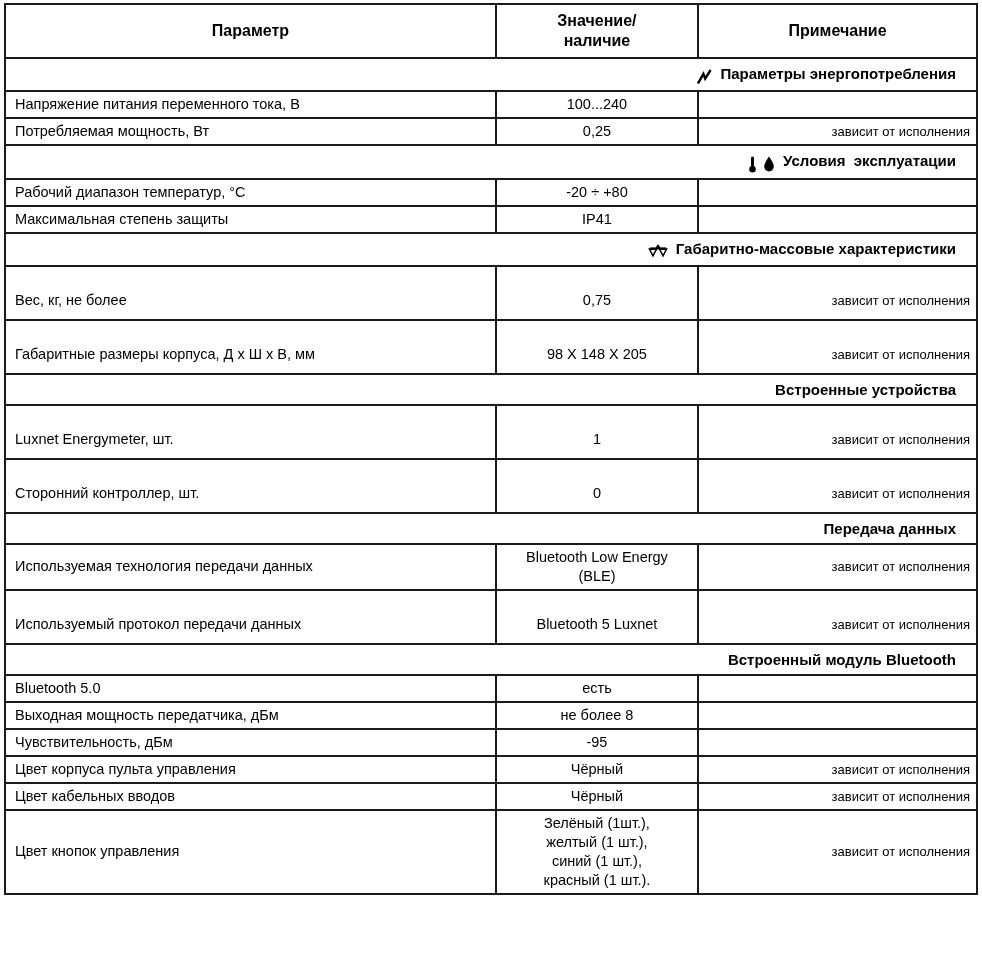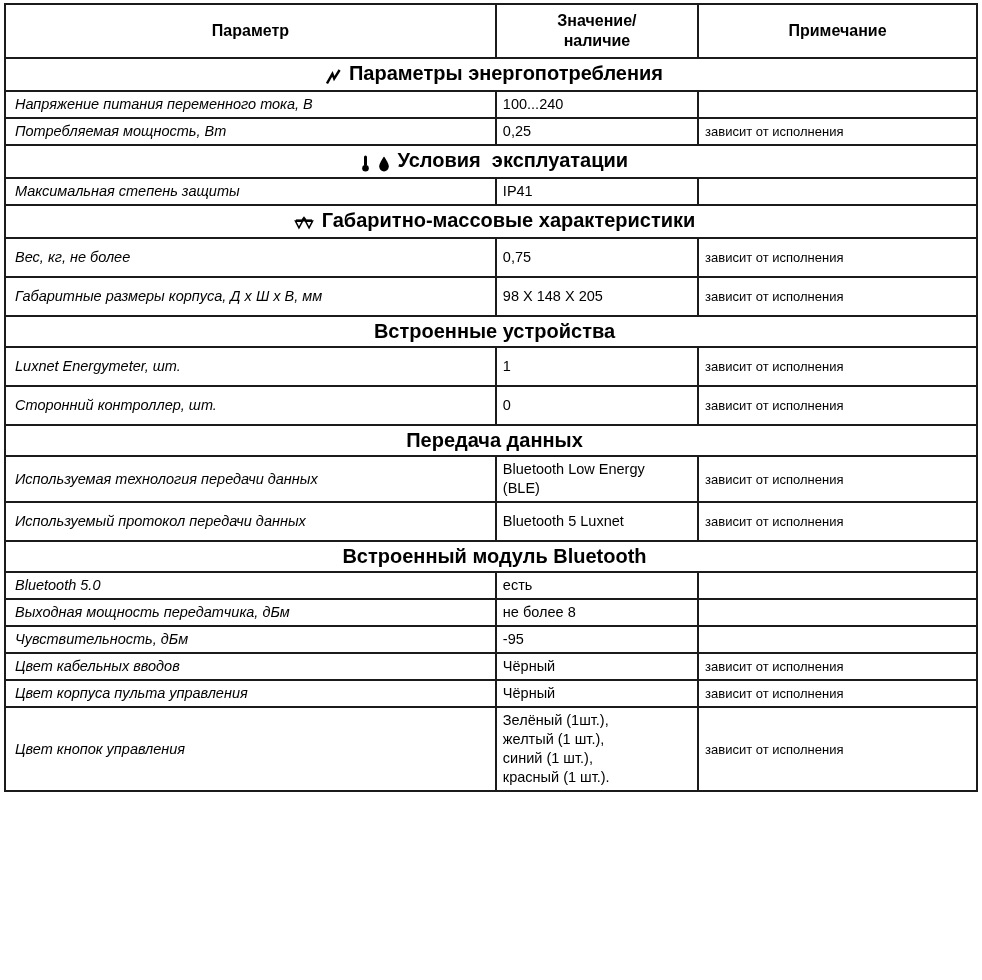--- a/index.html
+++ b/index.html
@@ -32,39 +32,39 @@
   thead th {
     font-size: 16px;
     font-weight: bold;
     text-align: center;
     height: 54px;
     white-space: pre-line;
     line-height: 20px;
     padding: 4px;
   }
   tr.section-row td {
-    font-size: 20px;
+    font-size: 15px;
     font-weight: bold;
-    text-align: center;
-    padding: 5px 0 5px 7px;
+    text-align: right;
+    padding: 5px 20px 5px 7px;
     line-height: 19px;
   }
   .section-label { white-space: pre-wrap; }
   tr.data-row td {
     font-size: 14.5px;
     line-height: 19px;
     padding: 3px 6px;
   }
   tr.data-row.spacious td {
-    padding-top: 9px;
+    padding-top: 24px;
     padding-bottom: 9px;
   }
-  td.param { text-align: left; padding-left: 9px !important; font-style: italic; }
-  td.value { white-space: pre-line; }
-  td.note  { text-align: left; font-size: 13px !important; }
+  td.param { text-align: left; padding-left: 9px !important; }
+  td.value { text-align: center; white-space: pre-line; }
+  td.note  { text-align: right; font-size: 13px !important; }
   .icon-slot { display: inline-block; vertical-align: -2px; }
   .icon-slot svg { vertical-align: middle; }
   .icon-slot.has-icon { margin-right: 6px; }
   .sec-icon { display: inline-block; margin-right: 2px; }
 </style>
 </head>
 <body>
 
 <div class="page">
   <table class="spec">
@@ -107,20 +107,25 @@
   <svg class="sec-icon" width="9" height="17" viewBox="0 0 9 17" aria-hidden="true">
     <rect x="3" y="0.5" width="3" height="10.5" rx="1.5" fill="#000000"></rect>
     <circle cx="4.5" cy="13.2" r="3.3" fill="#000000"></circle>
   </svg>
   <svg class="sec-icon" width="12" height="16" viewBox="0 0 12 16" aria-hidden="true">
     <path d="M6 0.6 C6 0.6 1.2 7 1.2 10.6 a4.8 4.8 0 0 0 9.6 0 C10.8 7 6 0.6 6 0.6 Z" fill="#000000"></path>
   </svg>
 </span><span class="section-label">Условия  эксплуатации</span></td>
   </tr>
 
+  <tr class="data-row">
+    <td class="param">Рабочий диапазон температур, °С</td>
+    <td class="value">-20 ÷ +80</td>
+    <td class="note"></td>
+  </tr>
 
   <tr class="data-row">
     <td class="param">Максимальная степень защиты</td>
     <td class="value">IP41</td>
     <td class="note"></td>
   </tr>
 
   <tr class="section-row">
     <td colspan="3"><span class="icon-slot has-icon">
   <svg class="sec-icon" width="20" height="15" viewBox="0 0 21 15" aria-hidden="true">
@@ -198,27 +203,27 @@
     <td class="param">Чувствительность, дБм</td>
     <td class="value">-95</td>
     <td class="note"></td>
   </tr>
 
 
 
 
 
   <tr class="data-row">
+    <td class="param">Цвет корпуса пульта управления</td>
+    <td class="value">Чёрный</td>
+    <td class="note">зависит от исполнения</td>
+  </tr>
+
+  <tr class="data-row">
     <td class="param">Цвет кабельных вводов</td>
-    <td class="value">Чёрный</td>
-    <td class="note">зависит от исполнения</td>
-  </tr>
-
-  <tr class="data-row">
-    <td class="param">Цвет корпуса пульта управления</td>
     <td class="value">Чёрный</td>
     <td class="note">зависит от исполнения</td>
   </tr>
 
   <tr class="data-row">
     <td class="param">Цвет кнопок управления</td>
     <td class="value">Зелёный (1шт.),
 желтый (1 шт.),
 синий (1 шт.),
 красный (1 шт.).</td>

